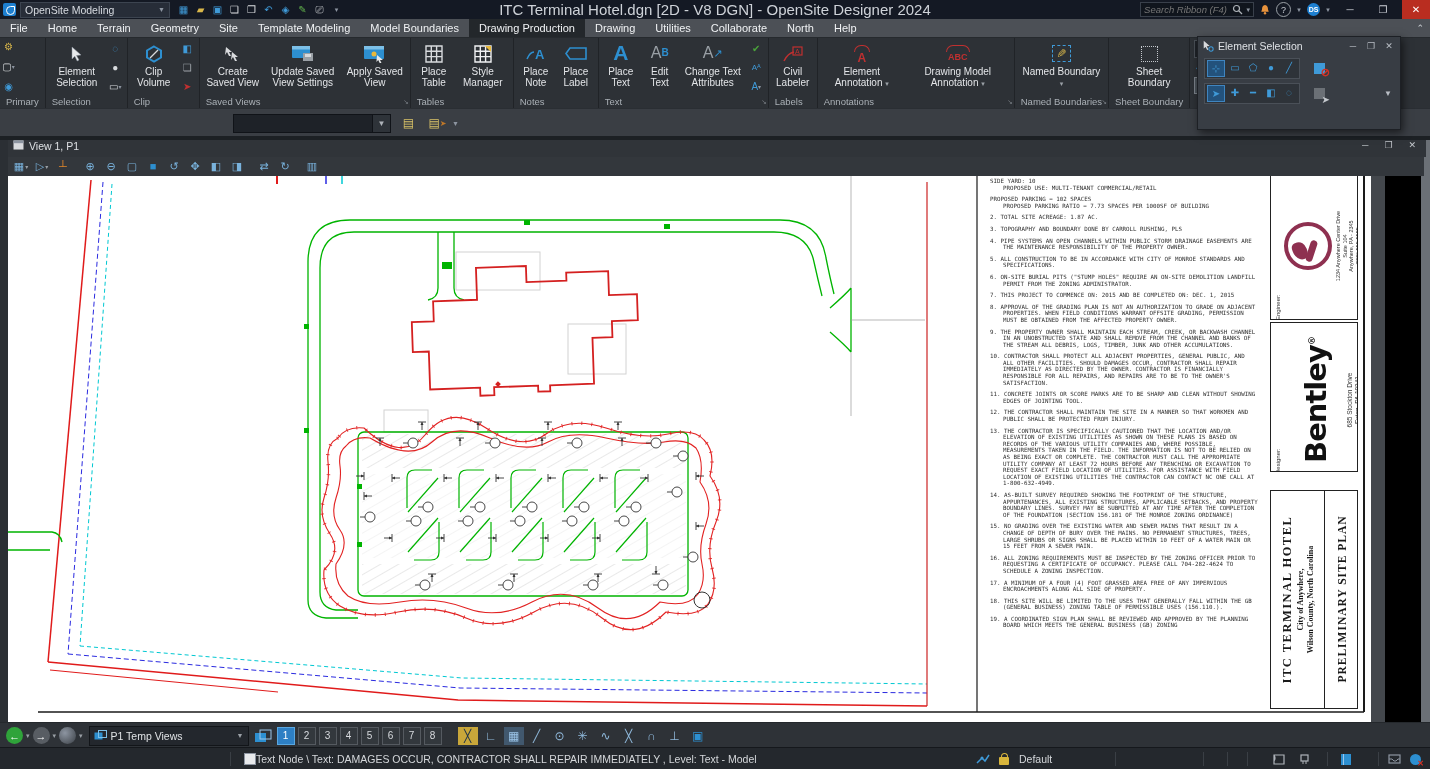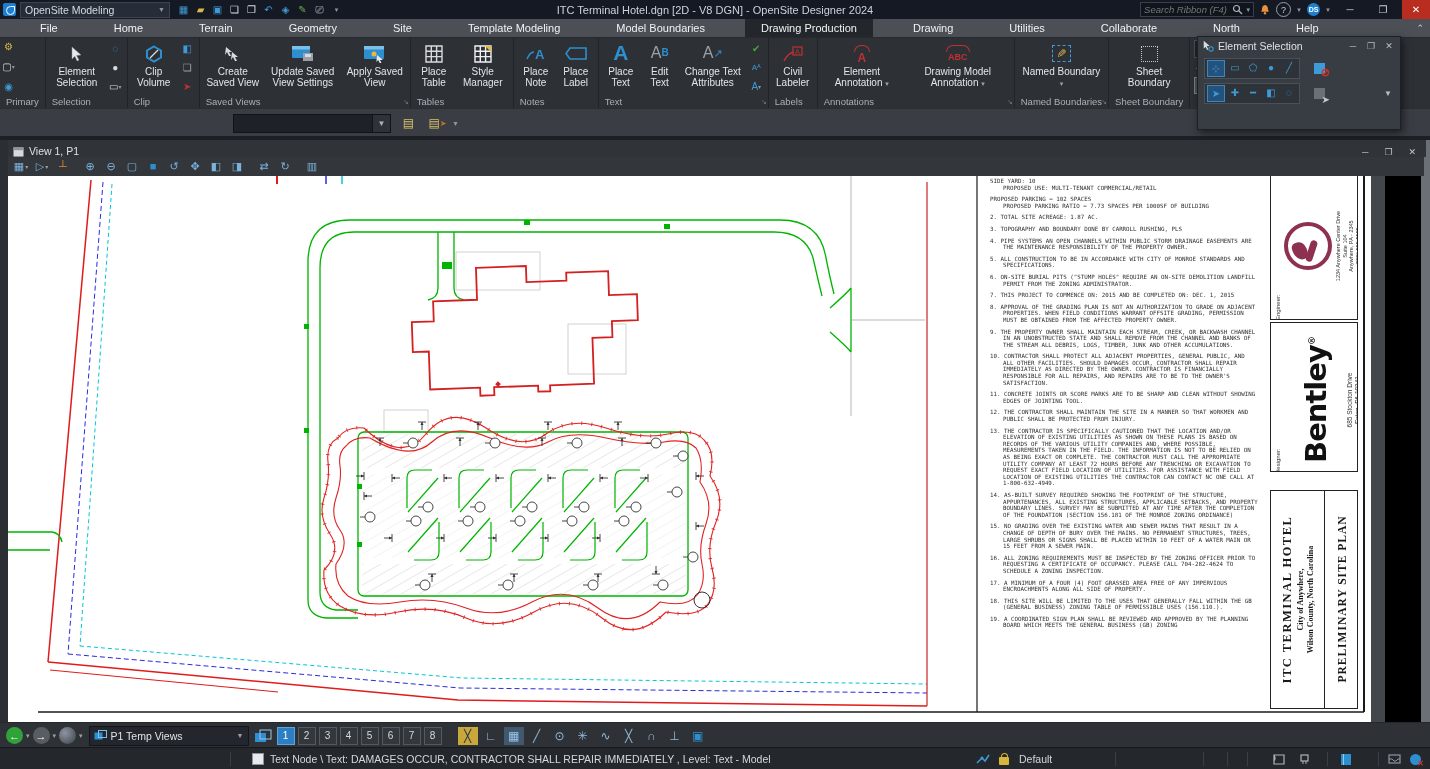--- a/index.html
+++ b/index.html
@@ -10,32 +10,32 @@
   .titlebar{left:0;top:0;width:1430px;height:19px;background:#141924;display:flex;align-items:center;
             color:#c9cdd4;font-size:11px;}
   .applogo{width:13px;height:13px;margin:0 4px 0 3px;border-radius:2px;background:#1d7fd0;position:relative;}
   .applogo::after{content:"";position:absolute;left:3px;top:3px;width:7px;height:7px;border:1.5px solid #fff;
                   border-radius:50% 0 50% 50%;}
   .wfsel{width:140px;height:14px;background:#272d38;border:1px solid #3c4450;display:flex;align-items:center;
          padding:0 4px;font-size:10.5px;color:#d6dae0;}
   .wfsel .cv{margin-left:auto;font-size:7px;color:#8d95a1;}
   .qat{display:flex;align-items:center;gap:4px;margin-left:7px;}
   .qico{width:13px;height:12px;display:flex;align-items:center;justify-content:center;font-size:10px;line-height:1;}
-  .ttl{position:absolute;left:50%;transform:translateX(-50%);font-size:11px;color:#ced2d8;white-space:nowrap;}
+  .ttl{position:absolute;left:50%;transform:translateX(-50%);font-size:15px;color:#ced2d8;white-space:nowrap;}
   .tright{position:absolute;right:0;top:0;height:19px;display:flex;align-items:center;gap:5px;}
   .searchbox{width:112px;height:13px;background:#10151d;border:1px solid #39404b;display:flex;align-items:center;}
   .searchbox input{flex:1;background:transparent;border:none;outline:none;color:#8d95a1;font-size:9.5px;
                    font-style:italic;padding:0 3px;font-family:"Liberation Sans",sans-serif;width:80px;}
   .circ{width:13px;height:13px;border-radius:50%;display:flex;align-items:center;justify-content:center;font-size:9px;}
   .winbtn{width:28px;height:19px;display:flex;align-items:center;justify-content:center;color:#c9cdd4;font-size:10px;}
   .winbtn.close{background:#b92d20;color:#fff;}
   
   .tabbar{left:0;top:19px;width:1430px;height:18px;background:#4c5056;display:flex;align-items:center;
           color:#f0f2f4;font-size:11px;}
-  .tab{padding:0 16px;height:18px;display:flex;align-items:center;white-space:nowrap;margin-left:24px;}
+  .tab{padding:0 10px;height:18px;display:flex;align-items:center;white-space:nowrap;}
   .tab.active{background:#23272b;}
   .collapse{margin-left:auto;margin-right:6px;color:#cfd3d8;font-size:9px;}
   
   .ribbon{left:0;top:37px;width:1430px;height:71px;background:#2d3136;display:flex;border-top:1px solid #262a2e;}
   .rg{display:flex;flex-direction:column;border-right:1px solid #202327;}
   .rg-body{flex:1;display:flex;align-items:stretch;padding:2px 3px 0 3px;gap:2px;}
   .rg-label{height:13px;line-height:12px;text-align:left;font-size:9.5px;color:#aab0b6;position:relative;padding:0 6px;}
   .launcher{position:absolute;right:1px;bottom:1px;font-size:6.5px;color:#858b92;}
   .rbtn{display:flex;flex-direction:column;align-items:center;color:#e3e5e8;font-size:10px;line-height:10.5px;
         text-align:center;padding:1px 1px;}
@@ -71,21 +71,21 @@
           display:flex;align-items:center;}
   .subcombo{margin-left:233px;width:138px;height:17px;background:#1e2228;border:1px solid #101318;}
   .subchev{width:17px;height:17px;background:#2e3339;border:1px solid #101318;border-left:none;color:#aeb3b9;
            font-size:8px;display:flex;align-items:center;justify-content:center;}
   .subbtn{width:23px;height:21px;margin-left:6px;display:flex;align-items:center;justify-content:center;
           font-size:12px;color:#d9c267;}
   
   .vframeL{left:0;top:140px;width:8px;height:607px;background:#2b2f34;}
   .vframeR{left:1421px;top:140px;width:9px;height:607px;background:#6b7076;}
   .gapline{left:0;top:136px;width:1430px;height:4px;background:#1c2024;}
-  .vtitle{left:8px;top:140px;width:1413px;height:17px;background:#303439;display:flex;align-items:flex-end;gap:5px;
+  .vtitle{left:8px;top:140px;width:1413px;height:17px;background:#303439;display:flex;align-items:flex-start;gap:5px;
           padding-left:5px;color:#dde0e3;font-size:10.5px;}
   .vwinbtns{position:absolute;right:10px;display:flex;gap:16px;color:#c3c7cc;font-size:9px;}
   .vtoolbar{left:8px;top:157px;width:1413px;height:19px;background:#33373c;display:flex;align-items:center;
             gap:1px;padding-left:3px;}
   .vt{height:16px;min-width:18px;display:flex;align-items:center;justify-content:center;color:#79b2dc;
       font-size:11px;line-height:1;padding:0 1px;}
   .vt .cv{font-size:6px;color:#9aa0a6;margin-left:1px;}
   .vsep{width:5px;}
   
   .canvas{left:8px;top:176px;width:1413px;height:546px;background:#fff;overflow:hidden;}
@@ -765,21 +765,21 @@
   <span class="snap">✳</span>
   <span class="snap">∿</span>
   <span class="snap">╳</span>
   <span class="snap">∩</span>
   <span class="snap">⊥</span>
   <span class="snap" style="color:#2d8fd0">▣</span>
 </div>
 
 <div class="abs statusbar">
   <div class="sbdiv" style="left:230px"></div>
-  <div class="sb-item" style="left:252px;gap:6px">
+  <div class="sb-item" style="left:244px;">
     <span style="width:10px;height:10px;background:#e8eaec;border:1px solid #8d95a1;display:inline-block"></span>
     <span>Text Node \ Text: DAMAGES OCCUR, CONTRACTOR SHALL REPAIR IMMEDIATELY , Level: Text - Model</span>
   </div>
   <div class="sb-item" style="left:976px">
     <svg width="14" height="12" viewBox="0 0 14 12">
         <path d="M1,10 L6,5 L9,8 L13,2" fill="none" stroke="#3f9ad8" stroke-width="1.5"></path>
         <circle cx="6" cy="5" r="1.5" fill="#3f9ad8"></circle>
       </svg>
   </div>
   <div class="sb-item" style="left:999px">

